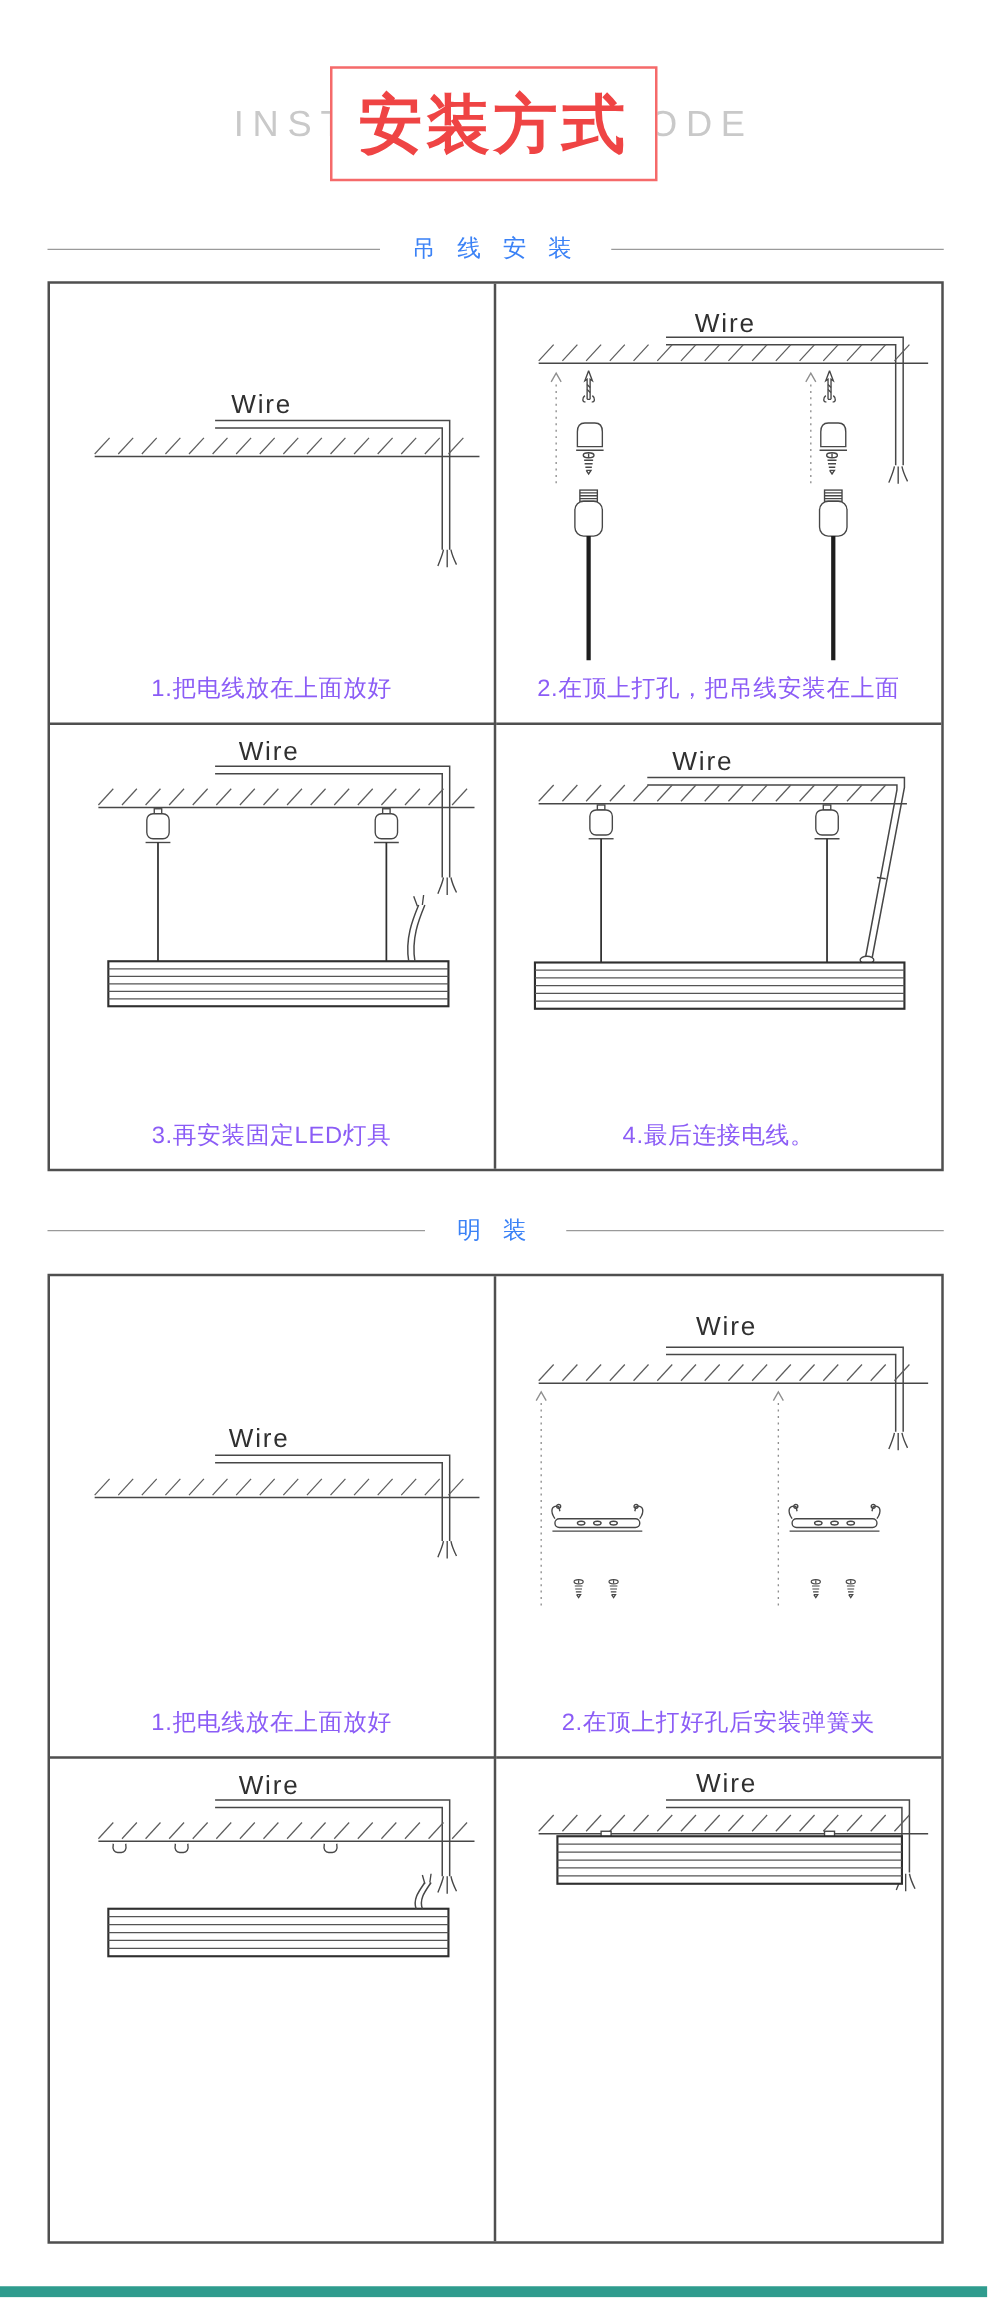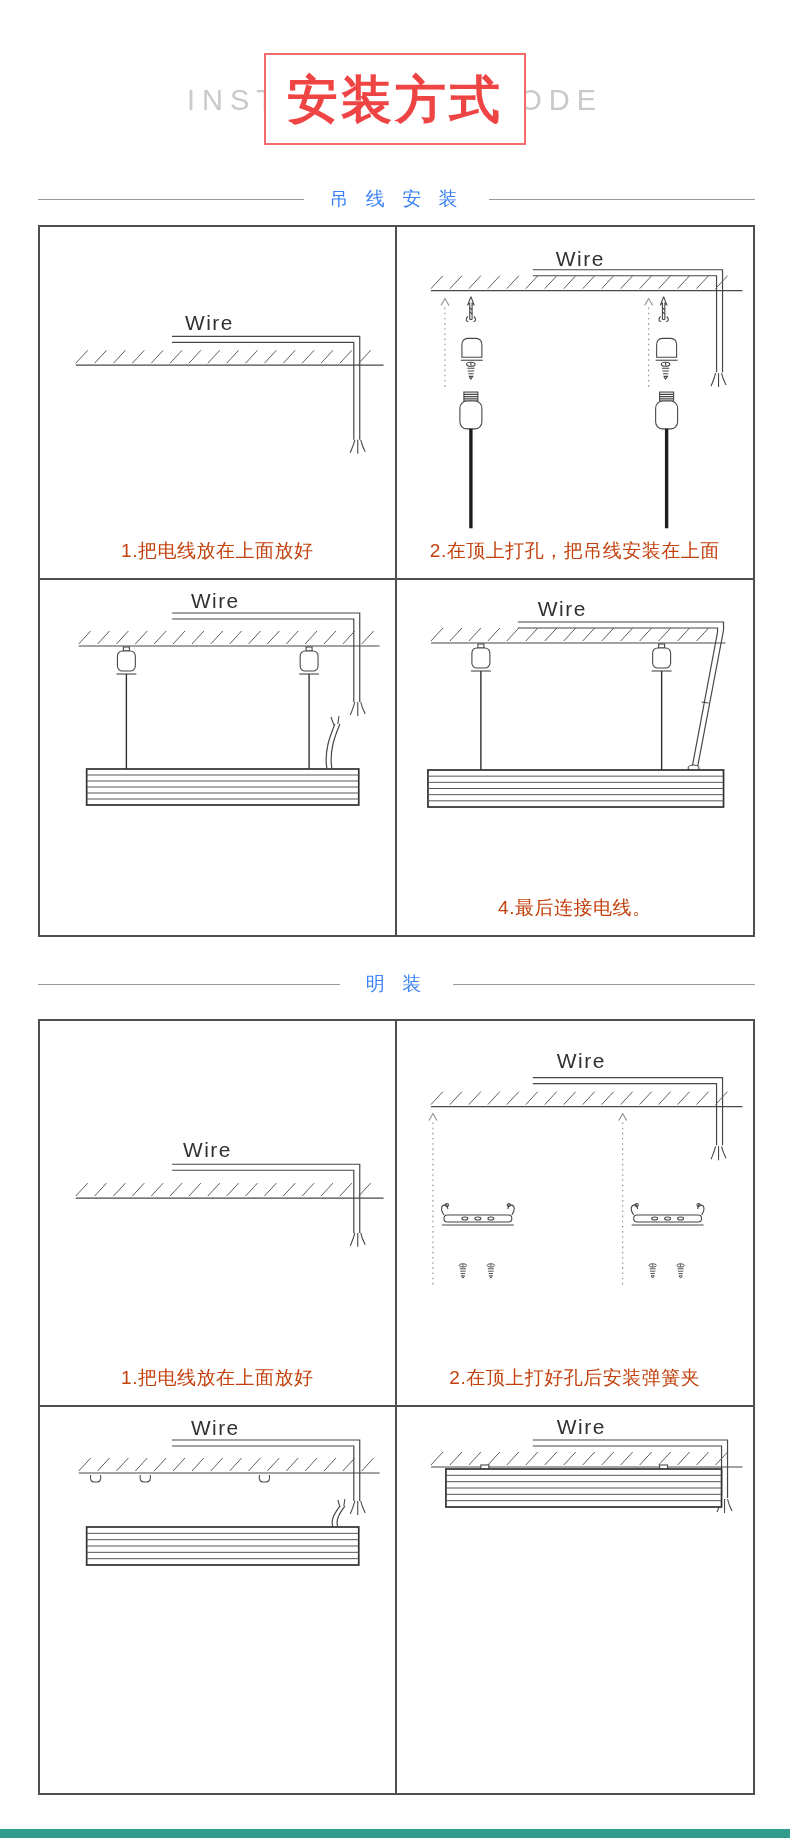--- a/index.html
+++ b/index.html
@@ -23,21 +23,21 @@
   
   .grid{margin:13px 0 0 38px;width:713px;border:2px solid #4f4f4f;
         display:grid;grid-template-columns:1fr 1fr;background:#fff}
   .grid.t1{grid-template-rows:353px 355px}
   .grid.t2{grid-template-rows:386px 386px}
   .cell{position:relative;border-right:2px solid #4f4f4f;border-bottom:2px solid #4f4f4f}
   .cell:nth-child(2n){border-right:none}
   .cell:nth-child(n+3){border-bottom:none}
   .cell svg{position:absolute;left:0;top:0;width:100%;height:100%;display:block}
   .caption{position:absolute;left:0;right:0;bottom:14px;text-align:center;
-           font-size:19px;color:#c2410c;letter-spacing:.5px}
+           font-size:19px;color:#8b5cf6;letter-spacing:.5px}
 
   
   svg .s{stroke:#474747;stroke-width:1.1;fill:none}
   svg .sw{stroke:#474747;stroke-width:1.1;fill:#fff}
   svg .wire{stroke:#474747;stroke-width:1.2;fill:none}
   svg .base{stroke:#474747;stroke-width:1.2}
   svg g[data-hatch] line{stroke:#5d5d5d;stroke-width:1}
   svg .cord{stroke:#2f2f2f;stroke-width:1.4;fill:none}
   svg .cable{stroke:#1d1d1d;stroke-width:3.4}
   svg .dotted{stroke:#8f8f8f;stroke-width:1.1;stroke-dasharray:1.6 3.6;fill:none}
@@ -220,20 +220,21 @@
             <line x1="47" y1="195" x2="321" y2="195"></line>
             <line x1="47" y1="201" x2="321" y2="201"></line>
             <line x1="47" y1="207" x2="321" y2="207"></line>
             <line x1="47" y1="213" x2="321" y2="213"></line>
             <line x1="47" y1="219" x2="321" y2="219"></line>
           </g>
         <path class="wire" d="M289 189 C286 171 292 156 297 144"></path>
         <path class="wire" d="M294 189 C291 171 297 156 302 144"></path>
         <path class="s" d="M296 145 L293 137 M300 144 L301 136"></path>
       </svg>
+      <div class="caption">3.再安装固定LED灯具</div>
     </div>
 
     <div class="cell">
       <svg viewBox="0 0 357 355" preserveAspectRatio="none">
         <text class="wl" x="141" y="36">Wire</text>
         <path class="wire" d="M121 42 H327 V50 L301 187"></path>
         <path class="wire" d="M121 48 H321 V52 L296 185"></path>
         <line class="s" x1="305" y1="122" x2="312" y2="123"></line>
         <line class="base" x1="34" y1="63" x2="329" y2="63"></line>
         <g data-hatch="34,61,316,19,12">

